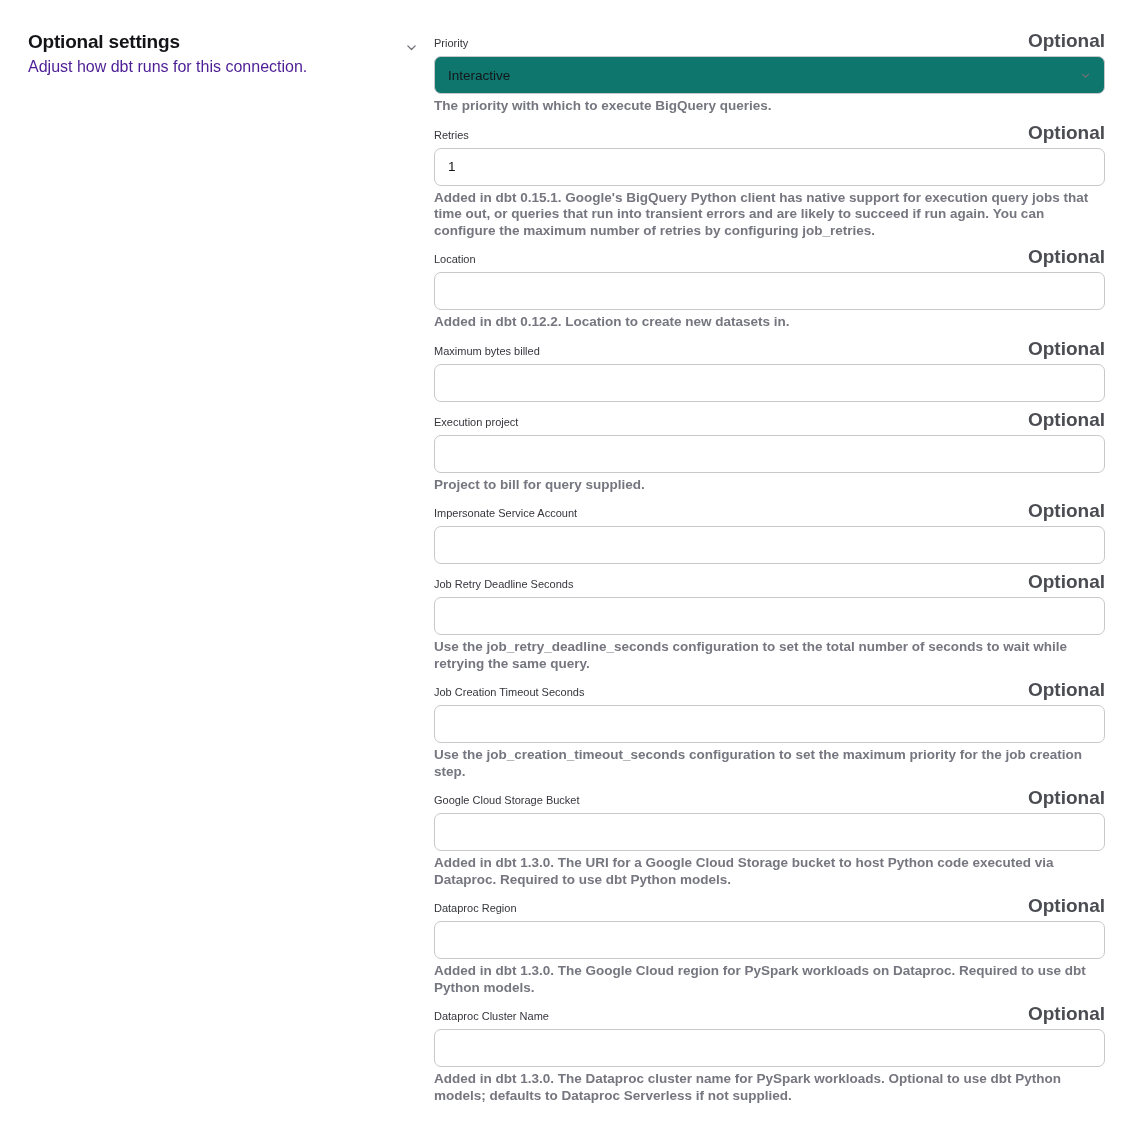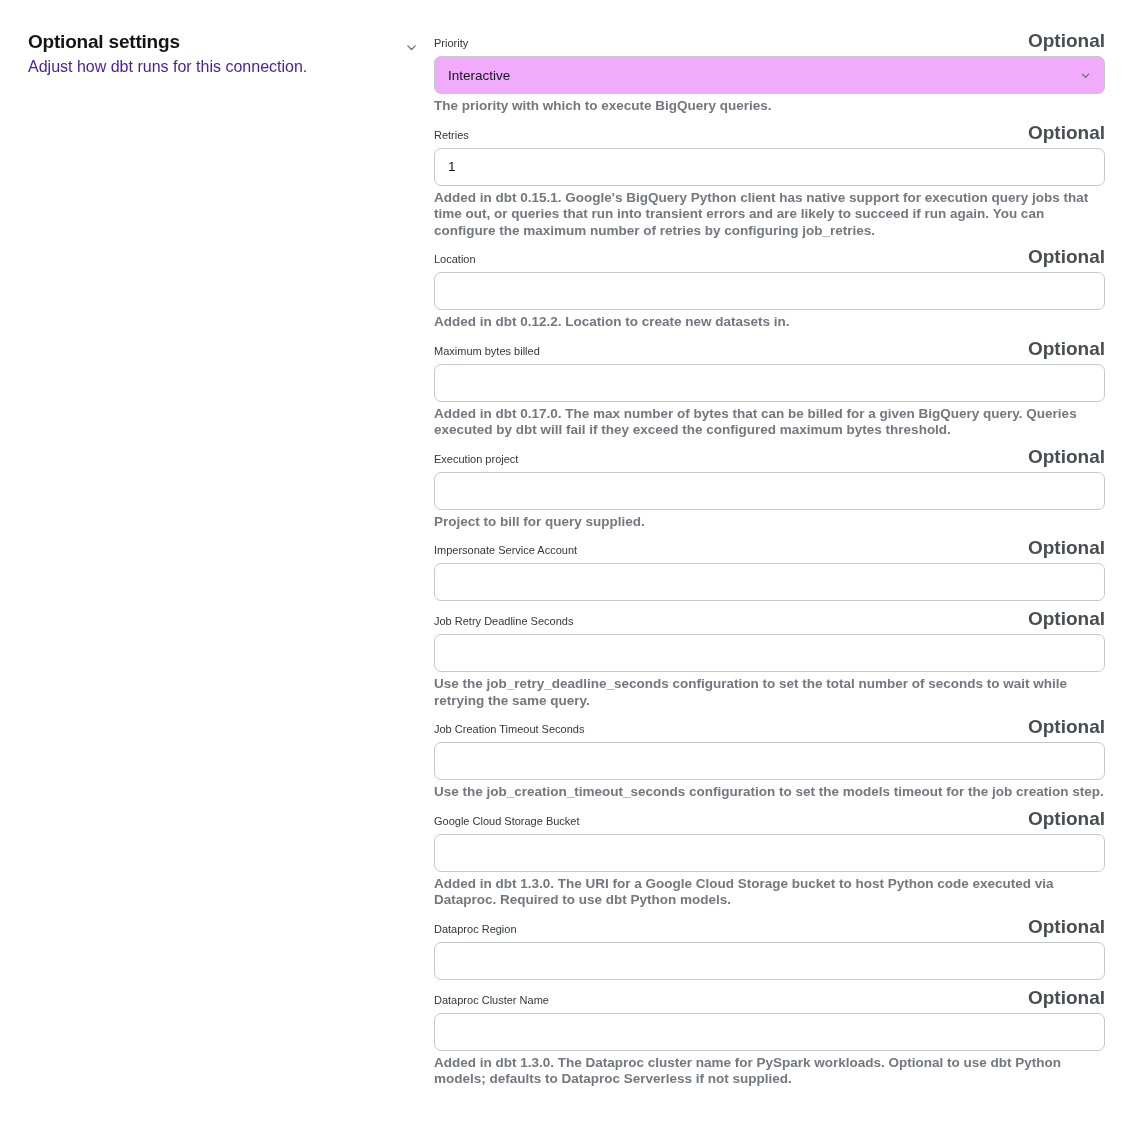--- a/index.html
+++ b/index.html
@@ -98,21 +98,21 @@
     outline:none;
   }
   .select{
     display:flex;
     align-items:center;
     justify-content:space-between;
     width:100%;
     height:38px;
     border:1px solid var(--border);
     border-radius:7px;
-    background:#f0abfc;
+    background:#0f766e;
     padding:0 13px;
     cursor:pointer;
   }
   .select-value{
     font-size:13.5px;
     color:var(--text-primary);
   }
   .chevron-icon{
     display:inline-flex;
     color:var(--icon);
@@ -180,21 +180,20 @@
     <input type="text" class="input" value="" style="">
     <p class="help">Added in dbt 0.12.2. Location to create new datasets in.</p>
   </div>
 
   <div class="field">
     <div class="field-head">
       <label class="field-label">Maximum bytes billed</label>
       <span class="optional-tag">Optional</span>
     </div>
     <input type="text" class="input" value="" style="">
-    <p class="help">Added in dbt 0.17.0. The max number of bytes that can be billed for a given BigQuery query. Queries executed by dbt will fail if they exceed the configured maximum bytes threshold.</p>
   </div>
 
   <div class="field">
     <div class="field-head">
       <label class="field-label">Execution project</label>
       <span class="optional-tag">Optional</span>
     </div>
     <input type="text" class="input" value="" style="">
     <p class="help">Project to bill for query supplied.</p>
   </div>
@@ -216,38 +215,39 @@
     <input type="text" class="input" value="" style="">
     <p class="help">Use the job_retry_deadline_seconds configuration to set the total number of seconds to wait while retrying the same query.</p>
   </div>
 
   <div class="field">
     <div class="field-head">
       <label class="field-label">Job Creation Timeout Seconds</label>
       <span class="optional-tag">Optional</span>
     </div>
     <input type="text" class="input" value="" style="">
-    <p class="help">Use the job_creation_timeout_seconds configuration to set the models timeout for the job creation step.</p>
+    <p class="help">Use the job_creation_timeout_seconds configuration to set the maximum priority for the job creation step.</p>
   </div>
 
   <div class="field">
     <div class="field-head">
       <label class="field-label">Google Cloud Storage Bucket</label>
       <span class="optional-tag">Optional</span>
     </div>
     <input type="text" class="input" value="" style="">
     <p class="help">Added in dbt 1.3.0. The URI for a Google Cloud Storage bucket to host Python code executed via Dataproc. Required to use dbt Python models.</p>
   </div>
 
   <div class="field">
     <div class="field-head">
       <label class="field-label">Dataproc Region</label>
       <span class="optional-tag">Optional</span>
     </div>
     <input type="text" class="input" value="" style="">
+    <p class="help">Added in dbt 1.3.0. The Google Cloud region for PySpark workloads on Dataproc. Required to use dbt Python models.</p>
   </div>
 
   <div class="field">
     <div class="field-head">
       <label class="field-label">Dataproc Cluster Name</label>
       <span class="optional-tag">Optional</span>
     </div>
     <input type="text" class="input" value="" style="">
     <p class="help">Added in dbt 1.3.0. The Dataproc cluster name for PySpark workloads. Optional to use dbt Python models; defaults to Dataproc Serverless if not supplied.</p>
   </div>

